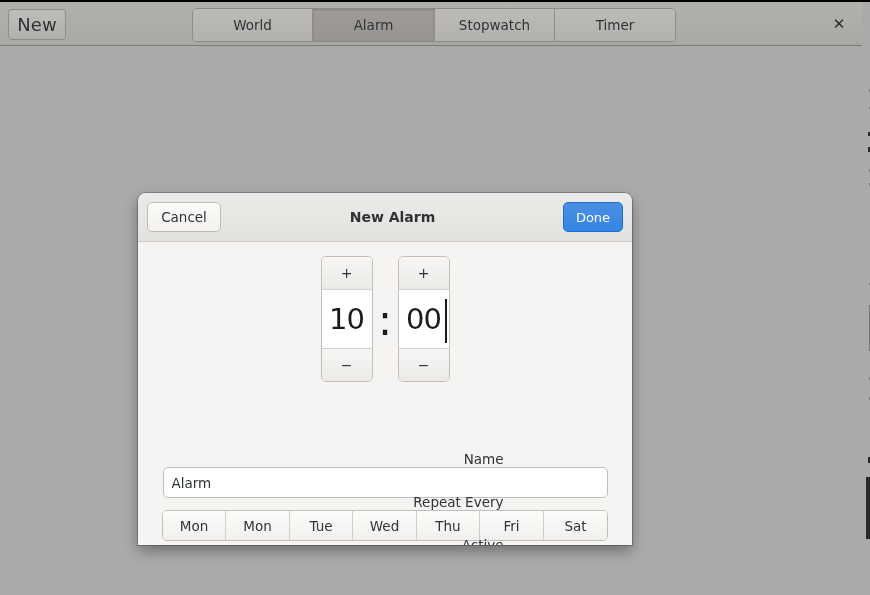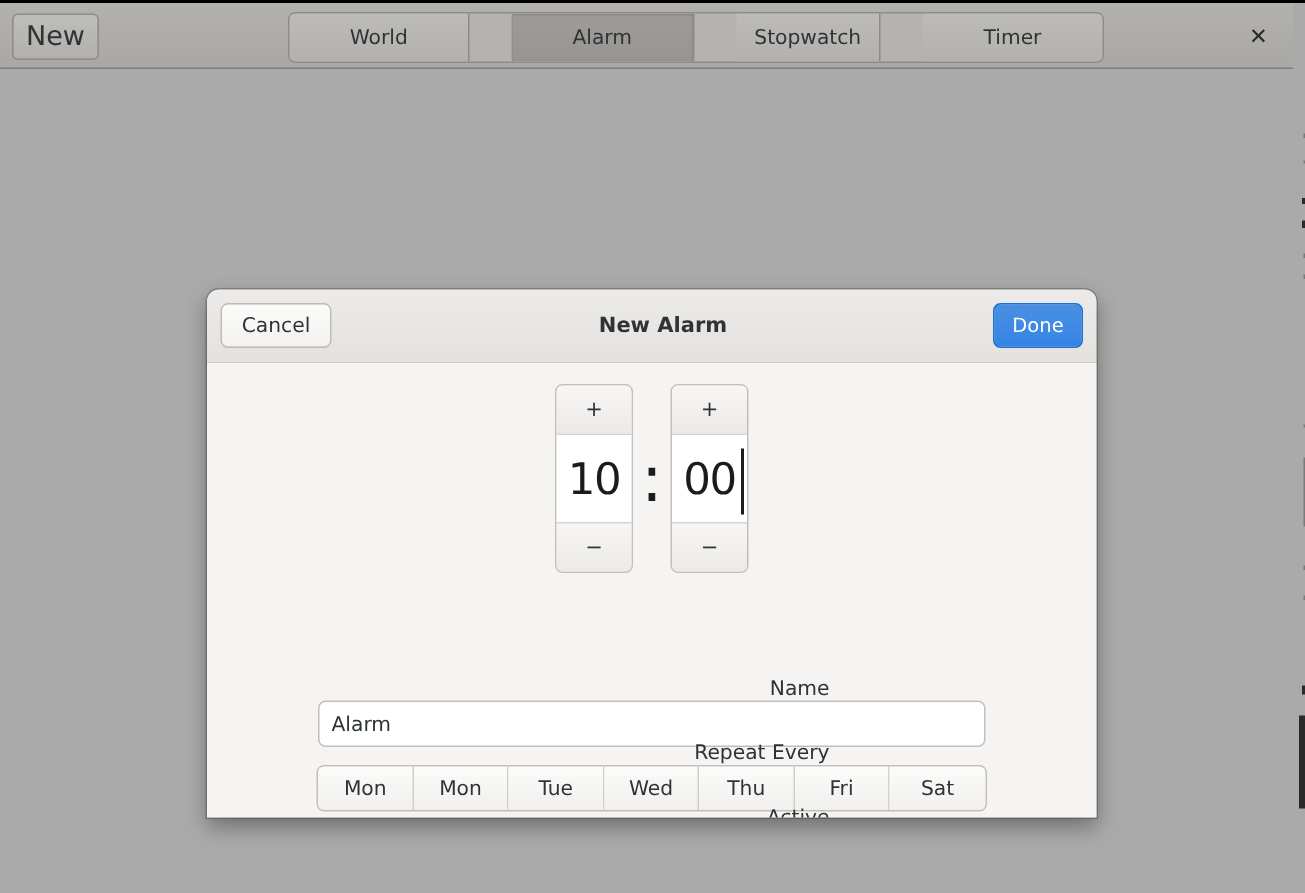--- a/index.html
+++ b/index.html
@@ -51,21 +51,20 @@
 
   .tabs {
     position: absolute;
     left: 192px; top: 6px;
     height: 34px;
     display: flex;
     border: 1px solid #8e8c8a;
     border-radius: 5px;
     overflow: hidden;
     background: #b5b3b0;
-    gap: 28px;
   }
   .tab {
     display: flex; align-items: center; justify-content: center;
     font-size: 13.5px;
     color: #2e3436;
     background: linear-gradient(180deg, #bdbbb8 0%, #b3b1ae 100%);
     border-right: 1px solid #8e8c8a;
     padding: 0 10px;
     cursor: default;
   }
@@ -107,21 +106,21 @@
     right: 0;
     width: 2px;
     background: #2a2a2a;
   }
   .edge-mark.thin { width: 1px; background: #7c7a78; }
 
   
   #dialog {
     position: absolute;
     left: 138px; top: 193px;
-    width: 593px;
+    width: 494px;
     height: 352px;
     background: #f5f4f2;
     border-top-left-radius: 8px;
     border-top-right-radius: 8px;
     box-shadow: 0 6px 14px rgba(0,0,0,0.35), 0 0 0 1px rgba(0,0,0,0.22);
     overflow: hidden;
   }
 
   #dialog-header {
     position: relative;
@@ -302,21 +301,21 @@
 
 <div id="top-edge"></div>
 
 <div id="headerbar">
 
   <div class="hb-new">New</div>
 
   <div class="tabs">
     <div class="tab" style="width:120px">World</div>
     <div class="tab active" style="width:122px">Alarm</div>
-    <div class="tab" style="width:96px">Stopwatch</div>
+    <div class="tab" style="width:120px">Stopwatch</div>
     <div class="tab" style="width:120px">Timer</div>
   </div>
 
   <div class="hb-close">✕</div>
 </div>
 
 <div id="canvas"></div>
 
 <div id="right-strip">
   <div class="edge-mark thin" style="top:42px;  height:3px;"></div>

